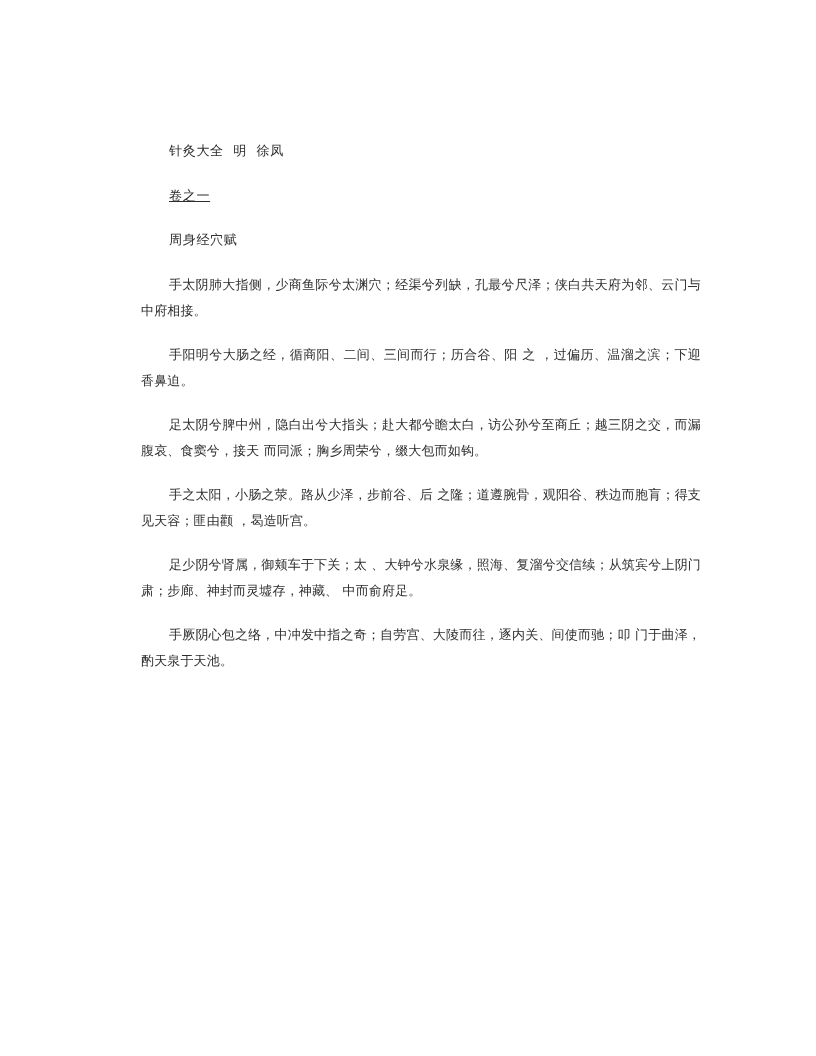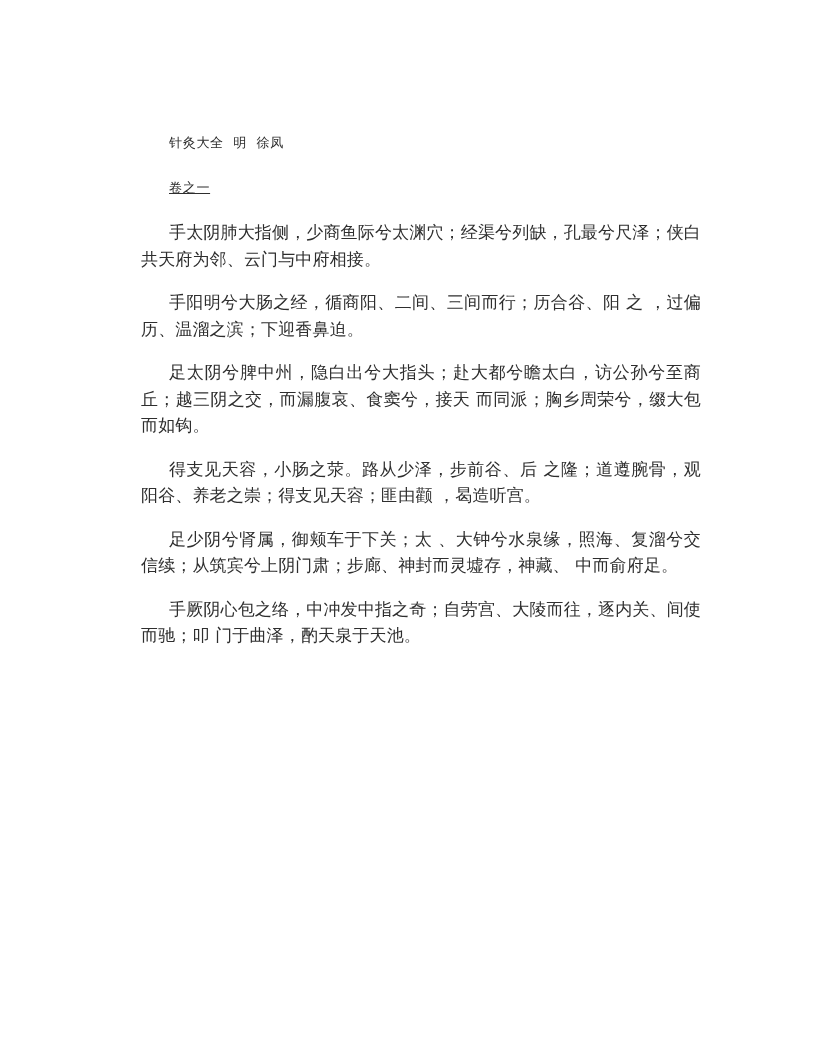--- a/index.html
+++ b/index.html
@@ -29,34 +29,34 @@
   
   #text-column {
     position: absolute;
     left: 141px;
     top: 130px;
     width: 560px;
   }
 
   .para {
     margin: 0 0 17px 0;
-    font-size: 17px;
+    font-size: 13px;
     line-height: 26.5px;
     text-align: justify;
     text-justify: inter-ideograph;
     text-indent: 28px;
     letter-spacing: 0.15px;
     color: #2e2e2e;
     word-break: break-all;
     overflow-wrap: break-word;
   }
 
   
   .line {
-    margin: 0 0 17px 0;
+    margin: 8px 0 17px 0;
     font-size: 13.1px;
     line-height: 26.5px;
     text-indent: 28px;
     letter-spacing: 0.6px;
     color: #2e2e2e;
     white-space: pre;
   }
 
   #para-title-book { margin-bottom: 18px; }
   #para-volume     { margin-bottom: 18px; text-decoration: underline; }
@@ -66,30 +66,31 @@
 <body>
 
 <div id="page">
 
   <div id="text-column">
 
     <p class="line" id="para-title-book">针灸大全  明  徐凤</p>
 
     <p class="line" id="para-volume">卷之一</p>
 
+    <p class="line" id="para-section">周身经穴赋</p>
 
     <p class="para">手太阴肺大指侧，少商鱼际兮太渊穴；经渠兮列缺，孔最兮尺泽；侠白共天府为邻、云门与中府相接。</p>
 
     <p class="para">手阳明兮大肠之经，循商阳、二间、三间而行；历合谷、阳 之 ，过偏历、温溜之滨；下迎香鼻迫。</p>
 
 
     <p class="para">足太阴兮脾中州，隐白出兮大指头；赴大都兮瞻太白，访公孙兮至商丘；越三阴之交，而漏腹哀、食窦兮，接天 而同派；胸乡周荣兮，缀大包而如钩。</p>
 
 
-    <p class="para">得支见天容，小肠之荥。路从少泽，步前谷、后 之隆；道遵腕骨，观阳谷、养老之崇；得支见天容；匪由颧 ，曷造听宫。</p>
+    <p class="para">手之太阳，小肠之荥。路从少泽，步前谷、后 之隆；道遵腕骨，观阳谷、秩边而胞肓；得支见天容；匪由颧 ，曷造听宫。</p>
 
 
     <p class="para">足少阴兮肾属，御颊车于下关；太 、大钟兮水泉缘，照海、复溜兮交信续；从筑宾兮上阴门肃；步廊、神封而灵墟存，神藏、 中而俞府足。</p>
 
     <p class="para">手厥阴心包之络，中冲发中指之奇；自劳宫、大陵而往，逐内关、间使而驰；叩 门于曲泽，酌天泉于天池。</p>
 
   </div>
 
 </div>
 

